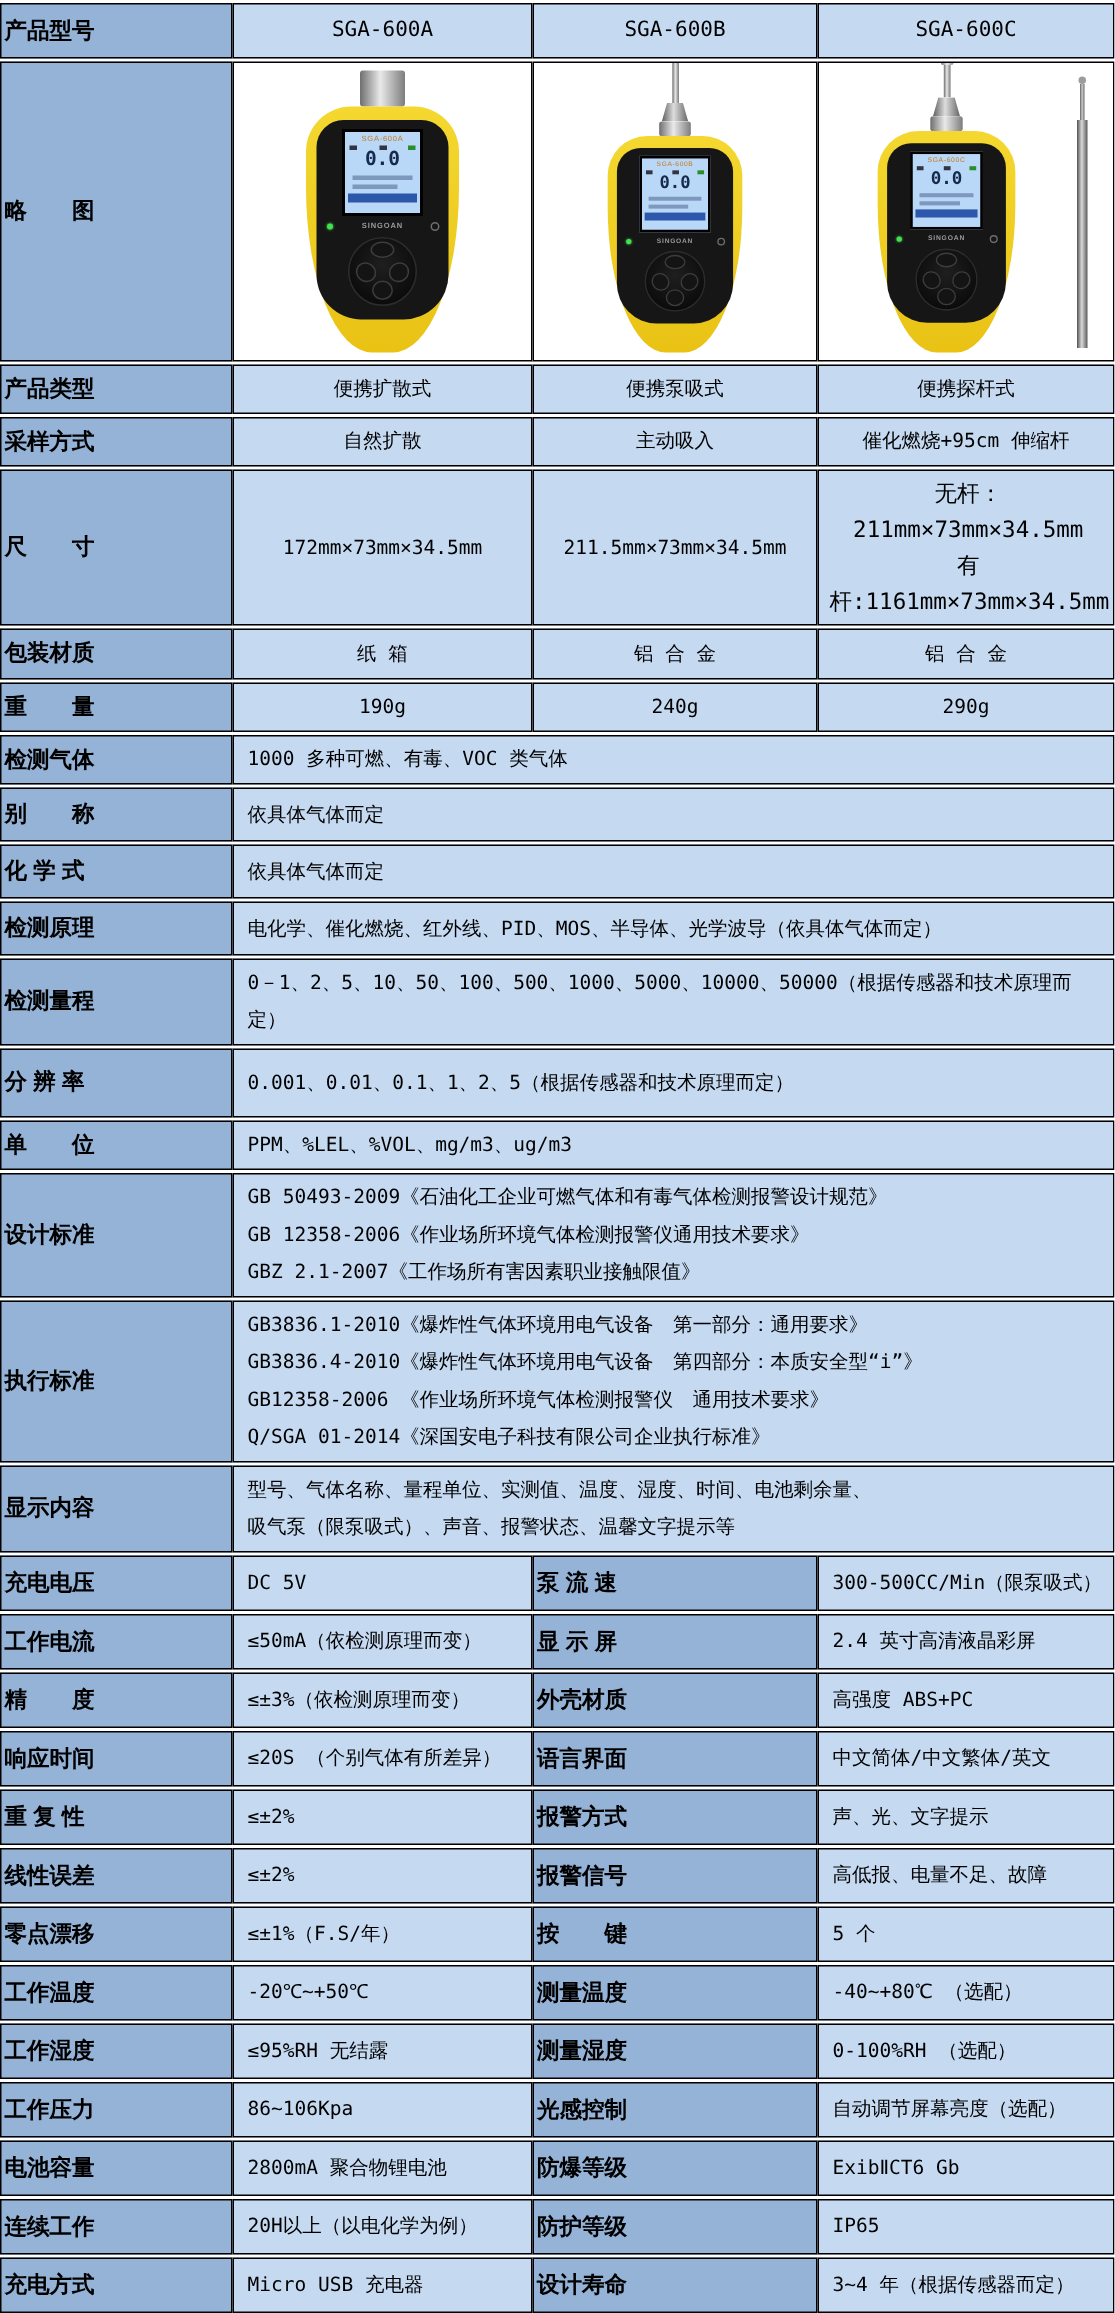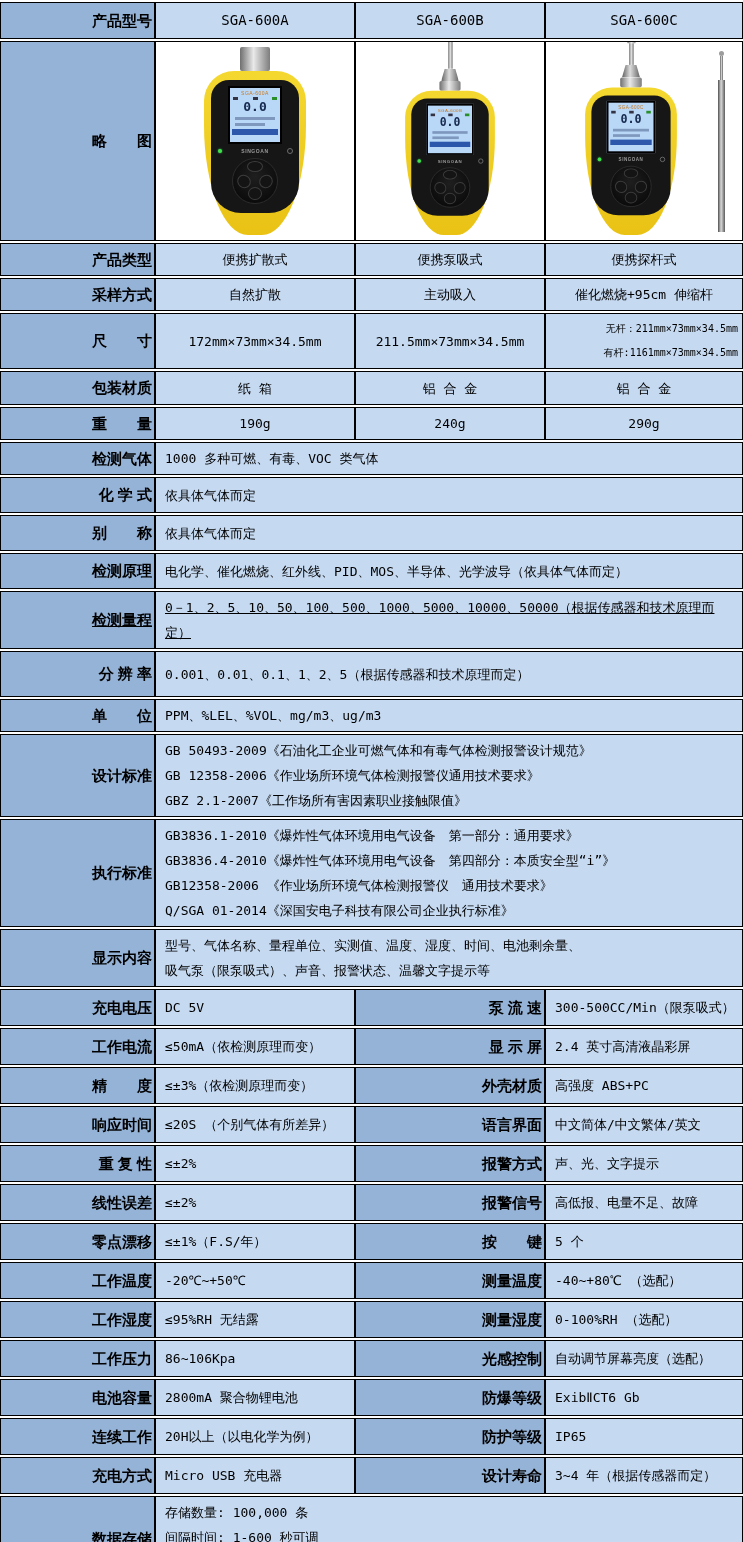--- a/index.html
+++ b/index.html
@@ -4,35 +4,35 @@
 <title>SGA-600 产品规格表</title>
 <style>
   html,body{margin:0;padding:0;background:#fff;}
   body{width:743px;font-family:"Liberation Sans",sans-serif;color:#000;}
   table{width:743px;table-layout:fixed;border-collapse:separate;border-spacing:0 2px;background:#fff;}
   td{box-sizing:border-box;border:1px solid #000;vertical-align:middle;overflow:hidden;}
   td.lbl{
     background:#95B3D7;
     font-weight:bold;
     font-size:15px;
-    text-align:right;
+    text-align:left;
     white-space:pre-line;
     line-height:22px;
     padding:2px;
   }
   td.val{
     background:#C5D9F1;
     font-family:"DejaVu Sans Mono","Liberation Mono",monospace;
     font-size:13px;
     white-space:pre-line;
     line-height:25px;
     padding:3px 4px 3px 9px;
   }
   td.center{text-align:center;padding:3px 4px;}
-  td.val.ml{text-align:right;font-size:10px;line-height:24px;padding-left:7px;}
+  td.val.ml{text-align:center;font-size:15px;line-height:24px;padding-left:7px;}
   td.model{font-size:14px;}
   td.img-cell{background:#fff;padding:0;}
 
   
   .devwrap{position:relative;height:198px;display:flex;align-items:flex-end;justify-content:center;padding-bottom:5px;box-sizing:border-box;}
   .device{display:flex;flex-direction:column;align-items:center;}
   .variant-b .device{transform:scale(.88);transform-origin:bottom center;}
   .variant-c .device{transform:scale(.90);transform-origin:bottom center;margin-right:26px;}
   .cap{width:30px;height:24px;background:linear-gradient(90deg,#6f6f6f,#e9e9e9 45%,#7d7d7d);border-radius:2px;}
   .cap.small{width:24px;height:11px;}
@@ -223,32 +223,32 @@
         <td class="lbl">重　　量</td>
         <td class="val center">190g</td>
         <td class="val center">240g</td>
         <td class="val center">290g</td>
       </tr>
       <tr style="height: 24px;">
         <td class="lbl">检测气体</td>
         <td class="val" colspan="3">1000 多种可燃、有毒、VOC 类气体</td>
       </tr>
       <tr style="height: 36px;">
+        <td class="lbl">别　　称</td>
+        <td class="val" colspan="3">依具体气体而定</td>
+      </tr>
+      <tr style="height: 36px;">
         <td class="lbl">化 学 式</td>
-        <td class="val" colspan="3">依具体气体而定</td>
-      </tr>
-      <tr style="height: 36px;">
-        <td class="lbl">别　　称</td>
         <td class="val" colspan="3">依具体气体而定</td>
       </tr>
       <tr style="height: 36px;">
         <td class="lbl">检测原理</td>
         <td class="val" colspan="3">电化学、催化燃烧、红外线、PID、MOS、半导体、光学波导（依具体气体而定）</td>
       </tr>
-      <tr style="height: 36px; text-decoration: underline;">
+      <tr style="height: 36px;">
         <td class="lbl">检测量程</td>
         <td class="val" colspan="3">0－1、2、5、10、50、100、500、1000、5000、10000、50000（根据传感器和技术原理而定）</td>
       </tr>
       <tr style="height: 46px;">
         <td class="lbl">分 辨 率</td>
         <td class="val" colspan="3">0.001、0.01、0.1、1、2、5（根据传感器和技术原理而定）</td>
       </tr>
       <tr style="height: 28px;">
         <td class="lbl">单　　位</td>
         <td class="val" colspan="3">PPM、%LEL、%VOL、mg/m3、ug/m3</td>

